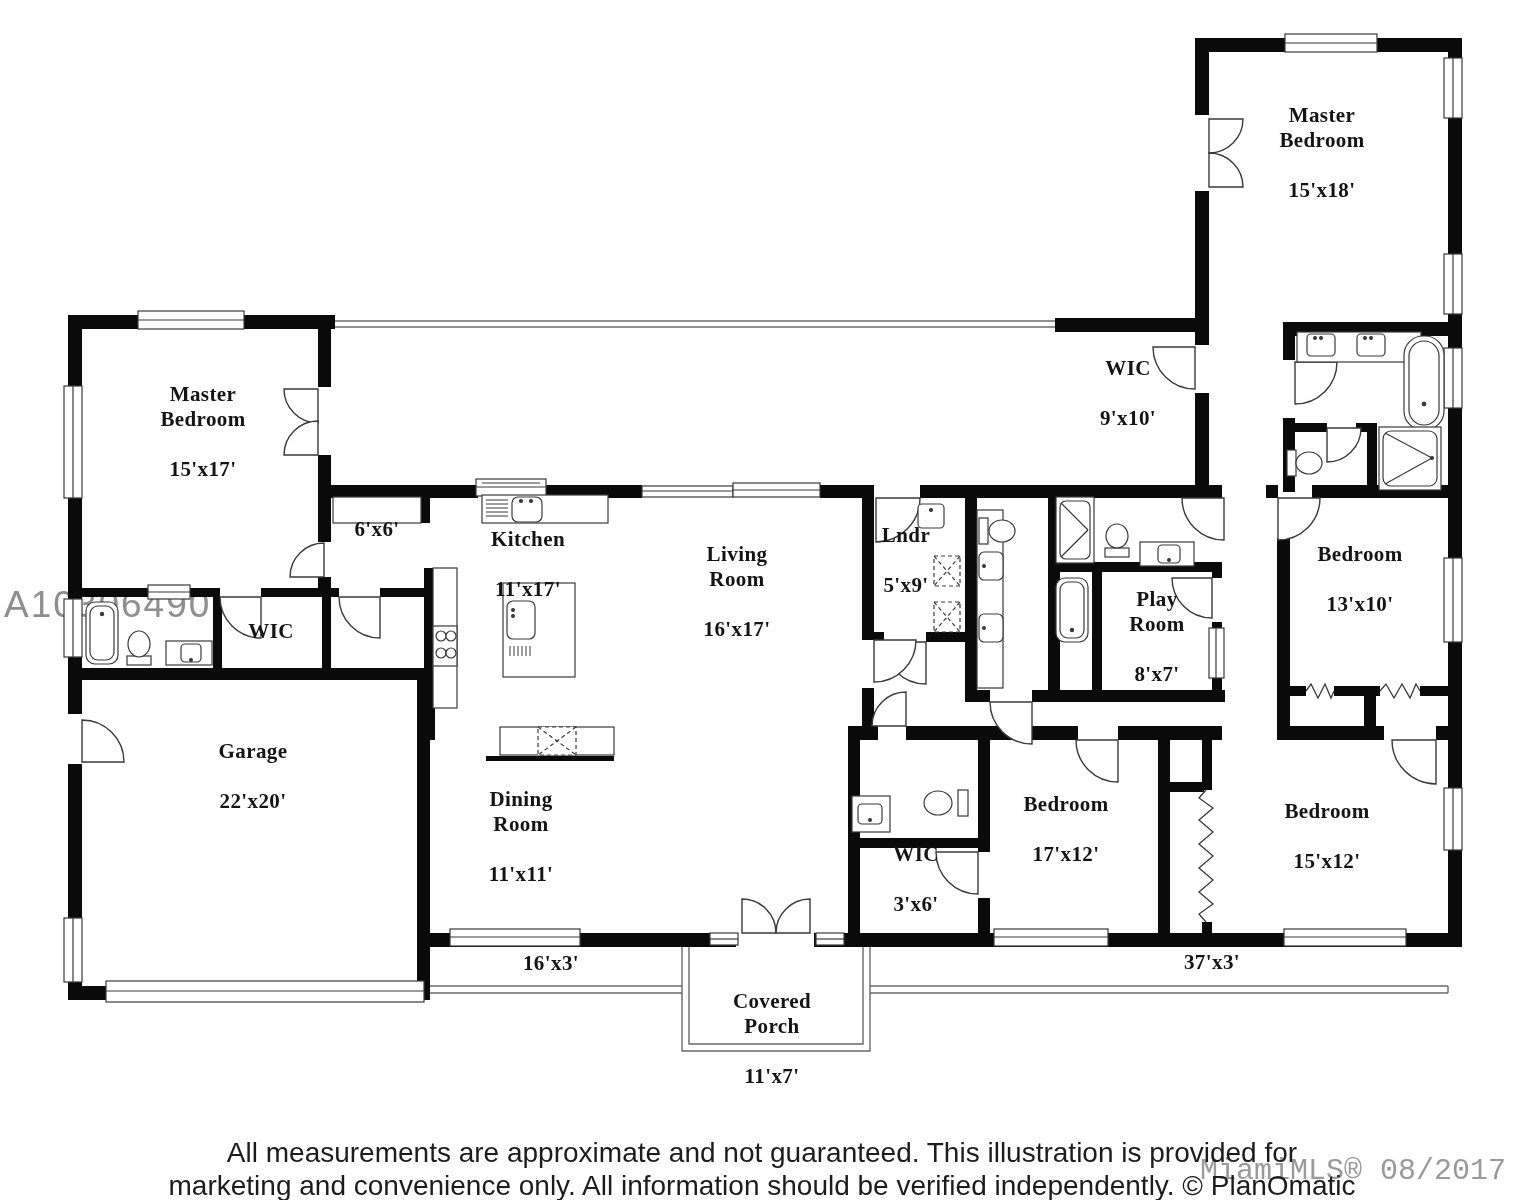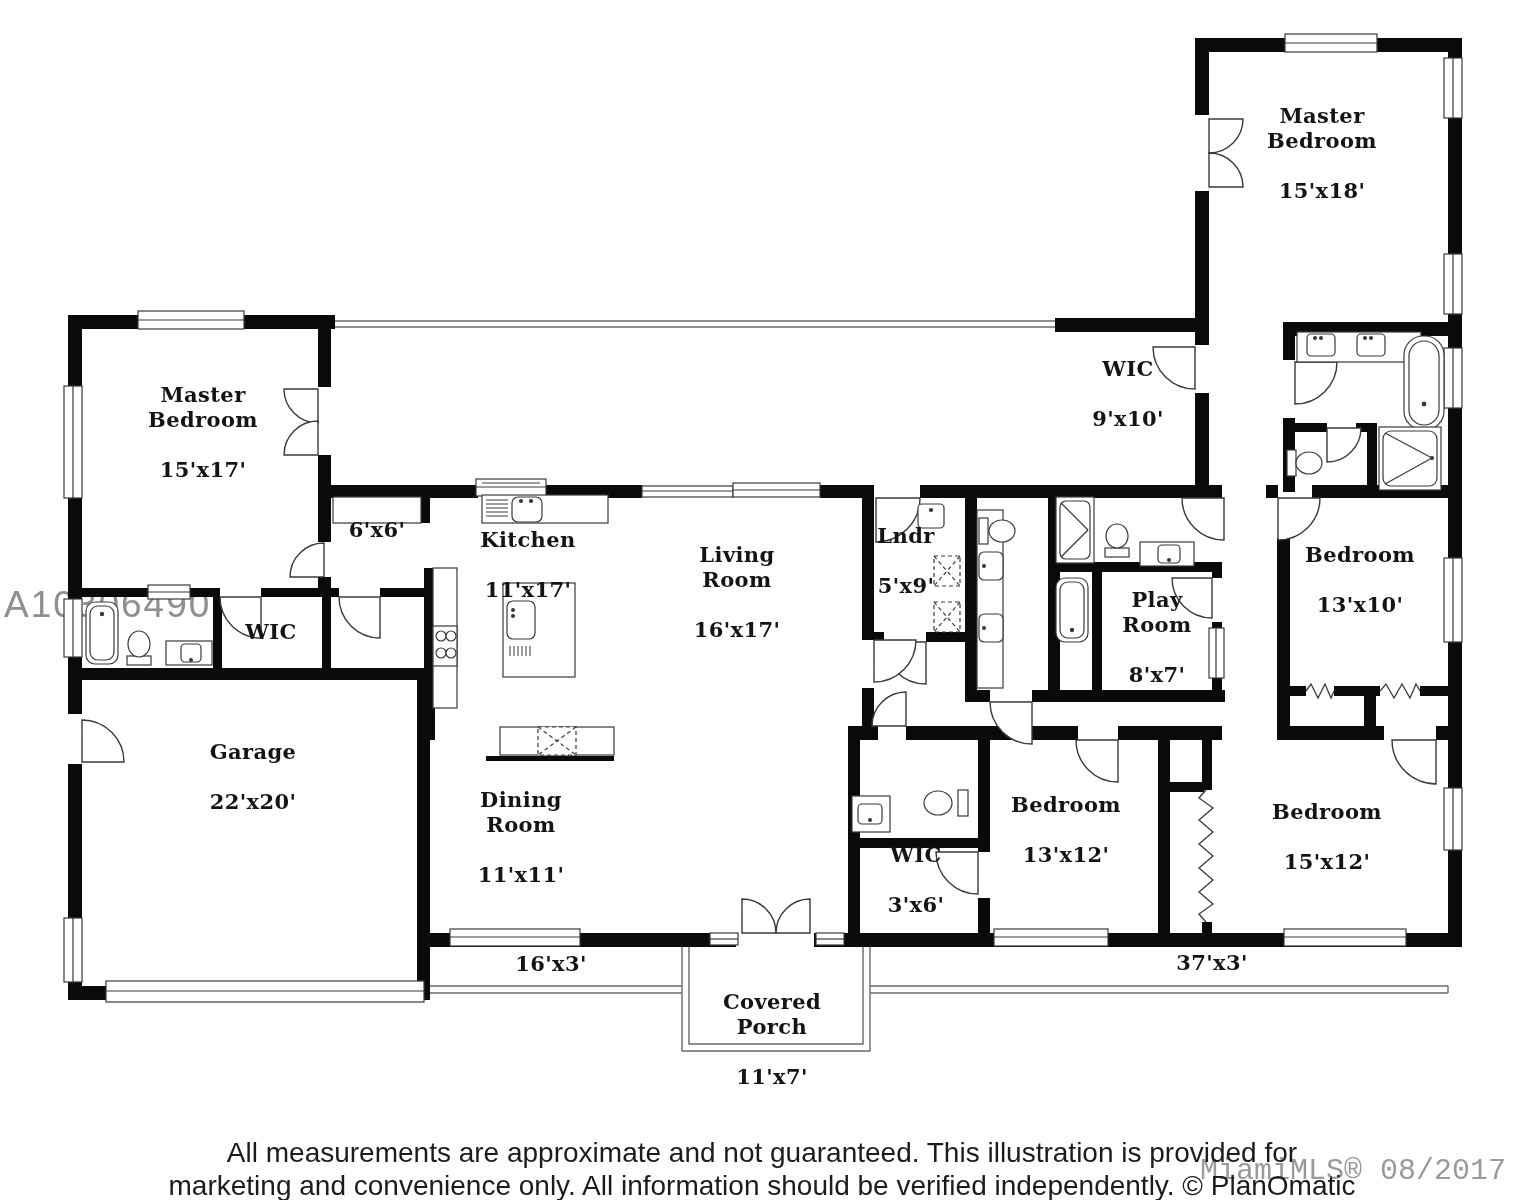--- a/index.html
+++ b/index.html
@@ -2,21 +2,21 @@
 <html><head>
 <meta charset="utf-8">
 <style>
   html,body{margin:0;padding:0;background:#ffffff;}
   #page{position:relative;width:1524px;height:1200px;background:#fff;overflow:hidden;
         font-family:"Liberation Sans",sans-serif;}
   #plan-svg{position:absolute;left:0;top:0;z-index:1;}
   .rlabel{position:absolute;z-index:2;transform:translate(-50%,-50%);text-align:center;
           font-family:"DejaVu Serif",serif;font-weight:bold;font-size:21px;line-height:25px;
           color:#141414;white-space:pre-line;letter-spacing:.4px;}
-  .rname,.rdims{display:block;}
+  .rname,.rdims{display:block;font-family:Liberation Serif, serif;}
   .watermark-id{position:absolute;left:4px;top:584px;z-index:0;
           font-family:"Liberation Sans",sans-serif;font-size:37px;color:#8f8f8f;
           letter-spacing:2px;}
   .footer{position:absolute;left:0;top:1136px;width:100%;z-index:3;text-align:center;
           font-family:"Liberation Sans",sans-serif;font-size:28px;line-height:33px;color:#1c1c1c;}
   .watermark-brand{position:absolute;left:1200px;top:1154px;z-index:2;
           font-family:Liberation Mono, monospace;font-size:30px;color:#9a9a9a;}
 </style>
 </head>
 <body>
@@ -466,21 +466,21 @@
     <span class="rname">Dining
 Room</span>
     <span class="rdims">11'x11'</span>
   </div>
   <div class="rlabel" style="left:916px;top:879px">
     <span class="rname">WIC</span>
     <span class="rdims">3'x6'</span>
   </div>
   <div class="rlabel" style="left:1066px;top:829px">
     <span class="rname">Bedroom</span>
-    <span class="rdims">13'x12'</span>
+    <span class="rdims">17'x12'</span>
   </div>
   <div class="rlabel" style="left:1327px;top:836px">
     <span class="rname">Bedroom</span>
     <span class="rdims">15'x12'</span>
   </div>
   <div class="rlabel" style="left:551px;top:963px">
     <span class="rdims">16'x3'</span>
   </div>
   <div class="rlabel" style="left:772px;top:1039px">
     <span class="rname">Covered

